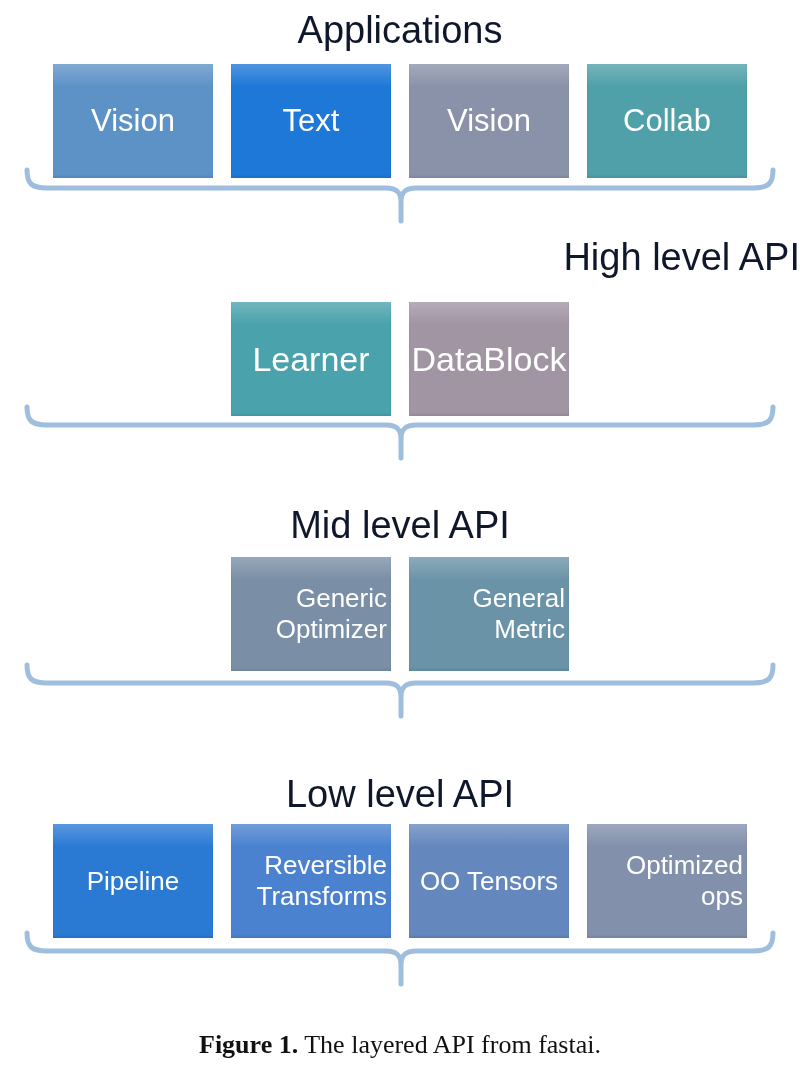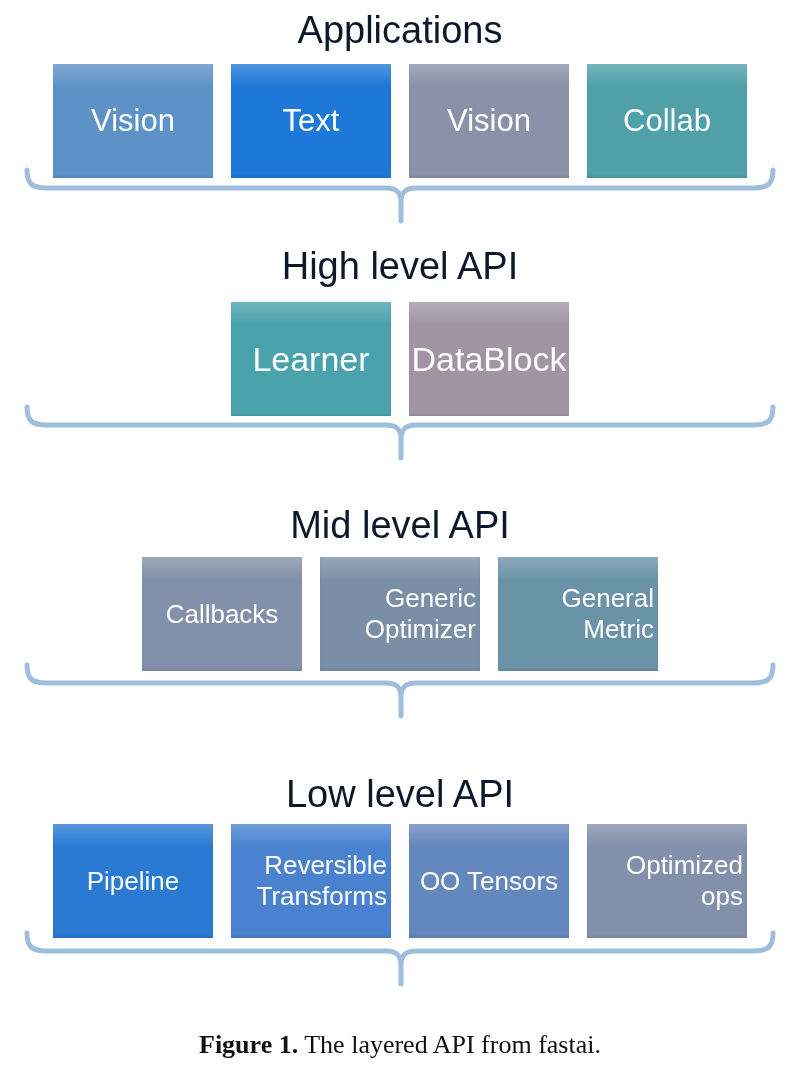--- a/index.html
+++ b/index.html
@@ -36,21 +36,21 @@
   .brace{position:absolute;left:24px;}
   .caption{
     position:absolute;left:0;width:100%;top:1030px;
     text-align:center;
     font-family:"Liberation Serif",serif;
     font-size:26px;color:#111111;
   }
   .caption b{font-weight:bold;}
   
   #title-1{top:8px;}   #row-1{top:64px;}  #brace-1{top:166px;}
-  #title-2{top:244px;} #row-2{top:302px;} #brace-2{top:403px;}
+  #title-2{top:235px;text-align:right;} #row-2{top:302px;} #brace-2{top:403px;}
   #title-3{top:503px;} #row-3{top:557px;} #brace-3{top:661px;}
   #title-4{top:772px;} #row-4{top:824px;border-radius:7px;} #brace-4{top:929px;}
 </style>
 </head>
 <body>
 
 <div class="page">
 
   <div class="sec-title" id="title-1">Applications</div>
   <div class="box-row row-apps" id="row-1">
@@ -67,21 +67,20 @@
   <div class="box-row row-high" id="row-2">
     <div class="box" style="background-color: rgb(74, 162, 172);">Learner</div>
     <div class="box" style="background-color: rgb(161, 149, 164);">DataBlock</div>
   </div>
   <svg class="brace" id="brace-2" width="752" height="58" viewBox="0 0 752 58">
     <path d="M 3 4 C 3 18 8 22 23 22 L 362 22 C 372 22 377 26 377 36 L 377 55 M 377 36 C 377 26 382 22 392 22 L 729 22 C 744 22 749 18 749 4" fill="none" stroke-width="5" stroke-linecap="round" stroke="#9fbede"></path>
   </svg>
 
   <div class="sec-title" id="title-3">Mid level API</div>
   <div class="box-row" id="row-3">
-    <div class="box" style="background-color: rgb(130, 144, 169);">Callbacks</div>
     <div class="box" style="background-color: rgb(122, 143, 166);">Generic Optimizer</div>
     <div class="box" style="background-color: rgb(107, 147, 168);">General Metric</div>
   </div>
   <svg class="brace" id="brace-3" width="752" height="58" viewBox="0 0 752 58">
     <path d="M 3 4 C 3 18 8 22 23 22 L 362 22 C 372 22 377 26 377 36 L 377 55 M 377 36 C 377 26 382 22 392 22 L 729 22 C 744 22 749 18 749 4" fill="none" stroke-width="5" stroke-linecap="round" stroke="#9fbede"></path>
   </svg>
 
   <div class="sec-title" id="title-4">Low level API</div>
   <div class="box-row" id="row-4">
     <div class="box" style="background-color: rgb(42, 122, 212);">Pipeline</div>

